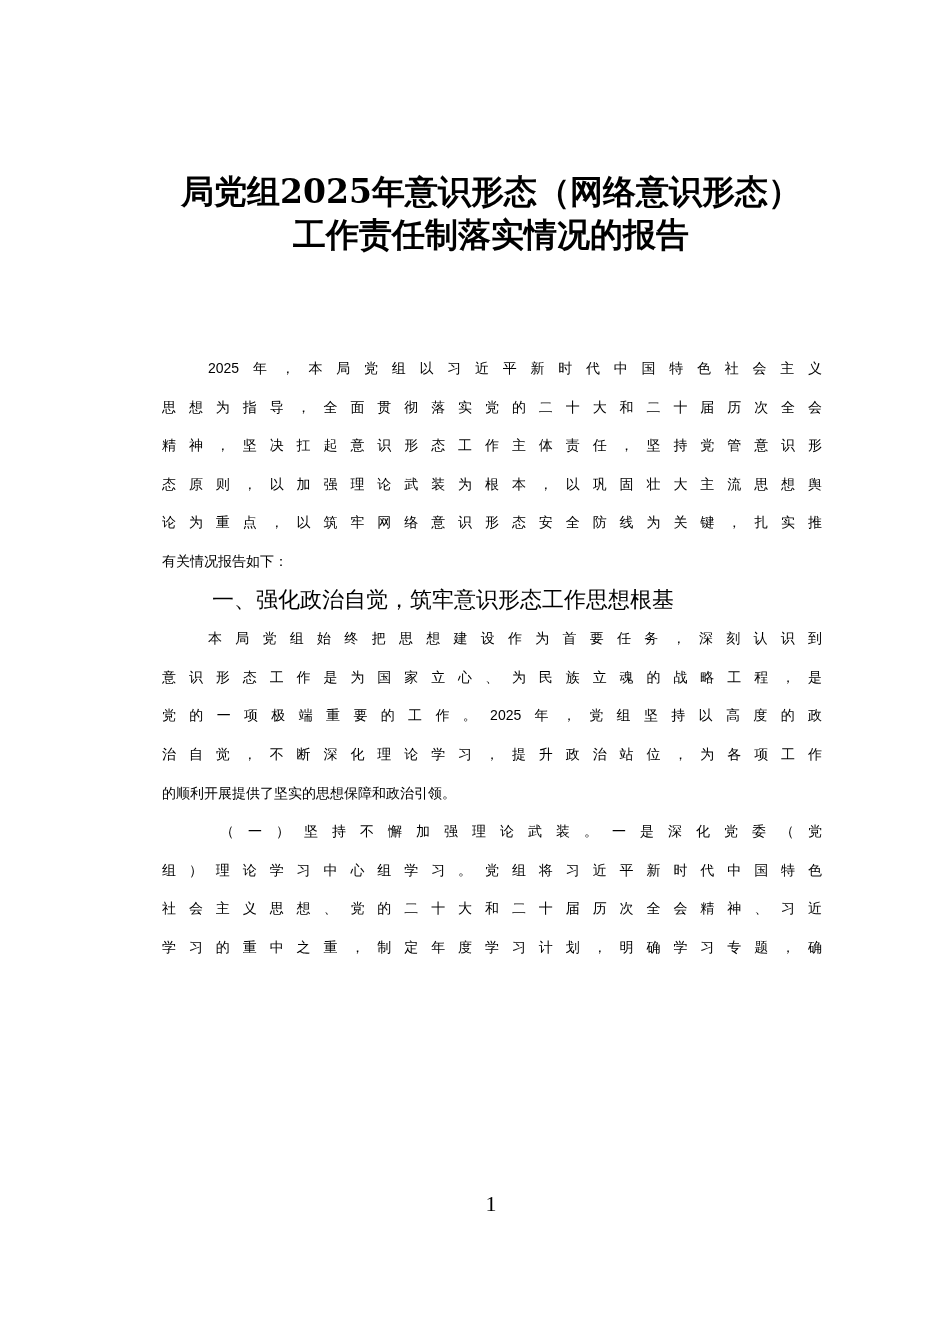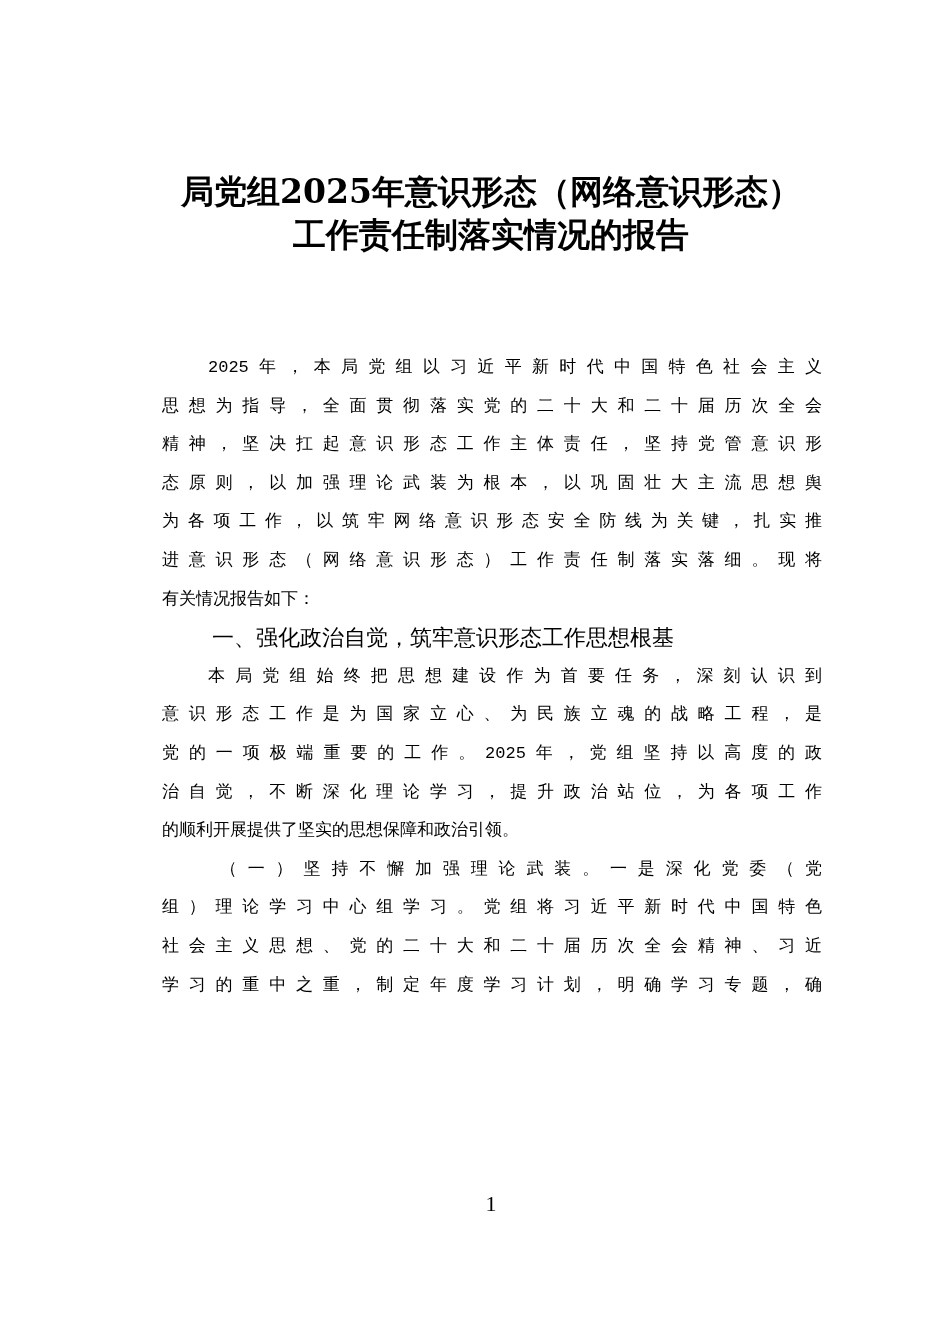--- a/index.html
+++ b/index.html
@@ -38,22 +38,22 @@
 
     .body {
       position: absolute;
       left: 146px;
       top: 349px;
       width: 660px;
     }
     .line {
       height: 38.6px;
       line-height: 38.6px;
-      font-size: 17px;
-      font-family: Liberation Mono, monospace;
+      font-size: 14px;
+      font-family: Liberation Sans, sans-serif;
       white-space: nowrap;
       text-align: justify;
       text-align-last: justify;
       letter-spacing: 0px;
     }
     .line.last {
       text-align-last: left;
     }
     .line.indent {
       padding-left: 46px;
@@ -87,22 +87,21 @@
   <div class="title l1">局党组2025年意识形态（网络意识形态）</div>
   <div class="title l2">工作责任制落实情况的报告</div>
 
   <div class="body">
 
     <div>
       <div class="line indent">2025年，本局党组以习近平新时代中国特色社会主义</div>
       <div class="line">思想为指导，全面贯彻落实党的二十大和二十届历次全会</div>
       <div class="line">精神，坚决扛起意识形态工作主体责任，坚持党管意识形</div>
       <div class="line">态原则，以加强理论武装为根本，以巩固壮大主流思想舆</div>
-      <div class="line">为各项工作，以筑牢网络意识形态安全防线为关键，扎实推</div>
-      <div class="line">进意识形态（网络意识形态）工作责任制落实落细。现将</div>
+      <div class="line">论为重点，以筑牢网络意识形态安全防线为关键，扎实推</div>
       <div class="line last">有关情况报告如下：</div>
     </div>
 
     <div class="line heading">一、强化政治自觉，筑牢意识形态工作思想根基</div>
 
     <div>
       <div class="line indent">本局党组始终把思想建设作为首要任务，深刻认识到</div>
       <div class="line">意识形态工作是为国家立心、为民族立魂的战略工程，是</div>
       <div class="line">党的一项极端重要的工作。2025年，党组坚持以高度的政</div>
       <div class="line">治自觉，不断深化理论学习，提升政治站位，为各项工作</div>

